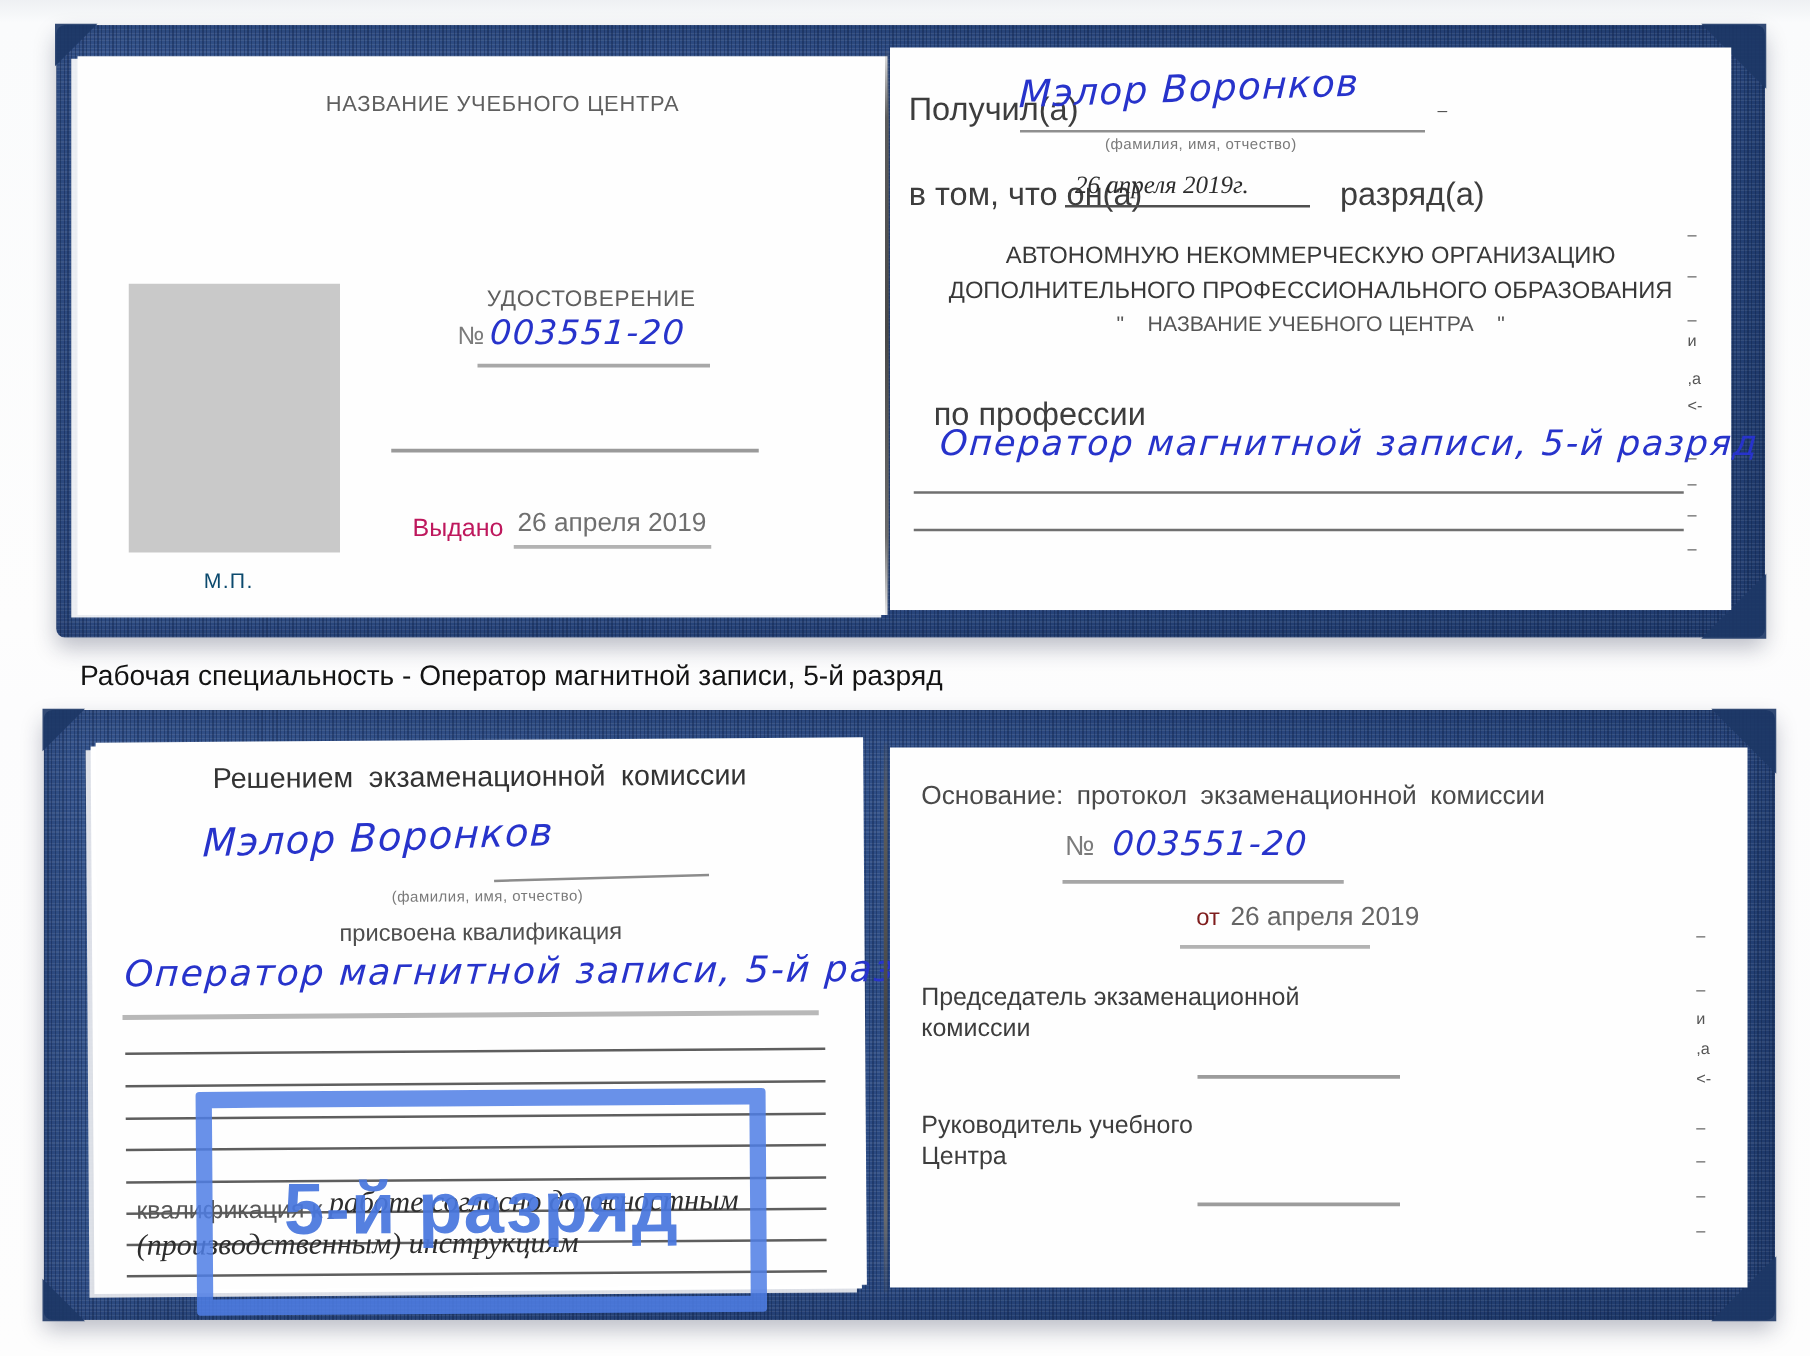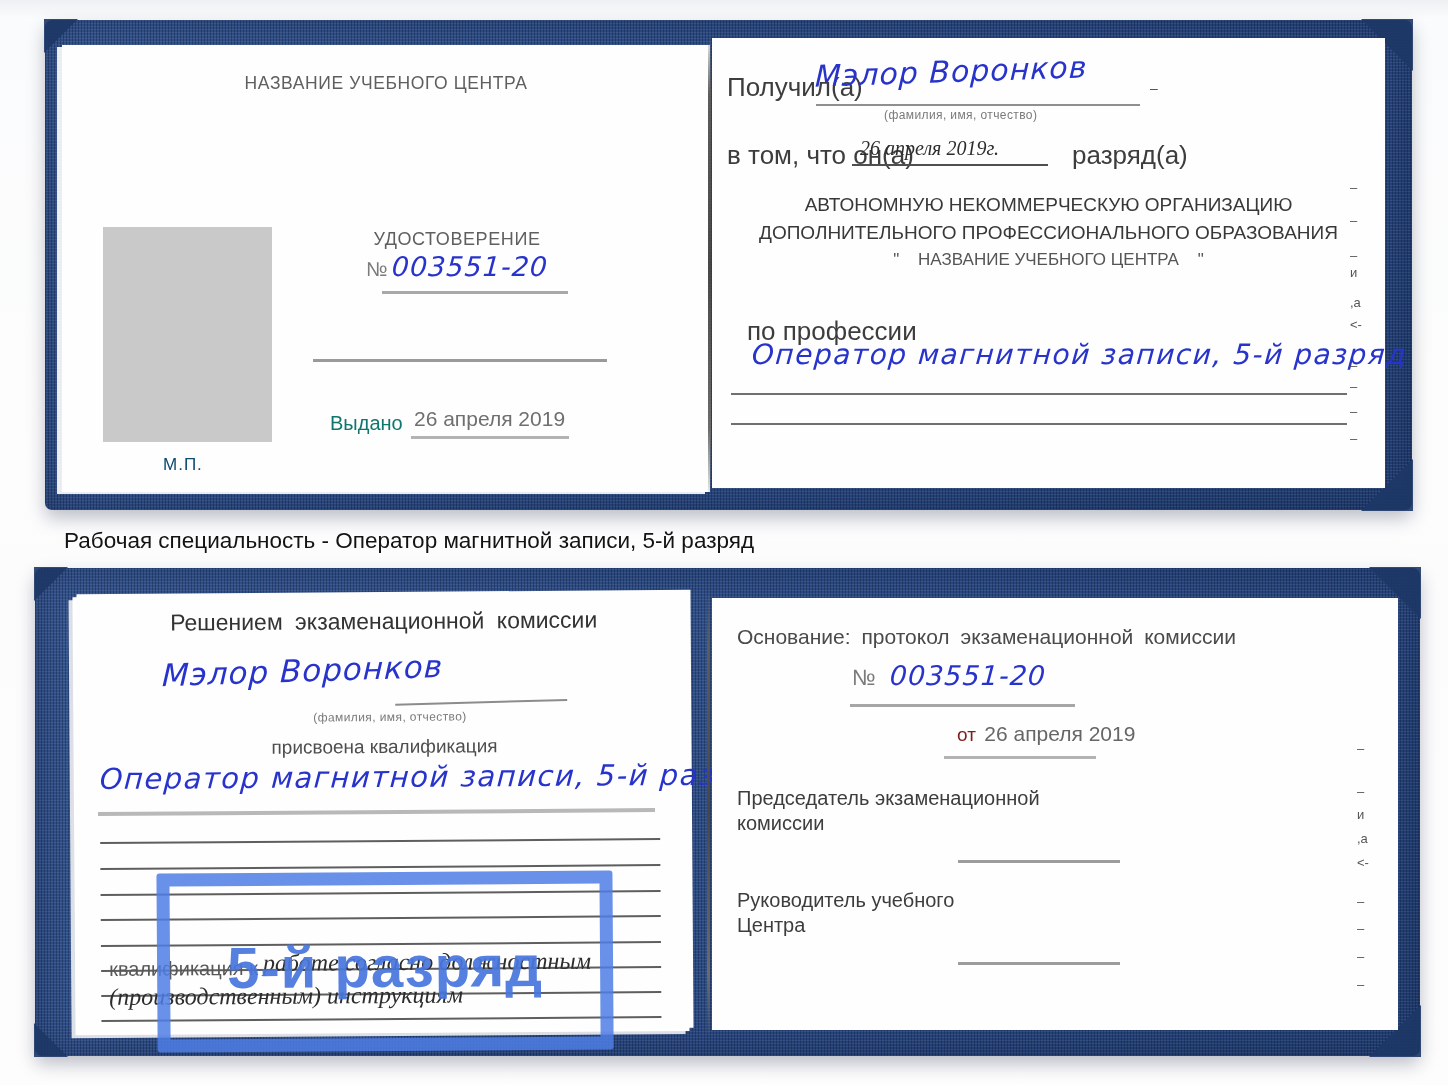--- a/index.html
+++ b/index.html
@@ -20,21 +20,21 @@
   .f-tl{top:-1px;left:-1px;border-width:34px 34px 0 0;border-color:#1d3766 transparent transparent transparent;}
   .f-bl{bottom:-1px;left:-1px;border-width:0 34px 34px 0;border-color:transparent transparent #1d3766 transparent;}
   .page{position:absolute;background:#fefefe;}
   .spine{position:absolute;width:3px;border-radius:2px;
     background:linear-gradient(180deg, rgba(90,90,90,.15), #5c5c5c 12%, #474747 50%, #6b6b6b 86%, rgba(90,90,90,.15));}
   .abs{position:absolute;}
   
   .lbl{color:#3d3d3d;font-size:26px;white-space:nowrap;}
   .gray{color:#5f5f5f;}
   .small-hint{color:#7a7a7a;font-size:12px;letter-spacing:.4px;white-space:nowrap;}
-  .caps{letter-spacing:.6px;}
+  .caps{letter-spacing:.6px;padding-left:16px;}
   
   .hand{color:#2733cb;font-family:"DejaVu Sans", sans-serif;font-style:italic;
     letter-spacing:1px;white-space:nowrap;transform:skewX(-4deg);}
   
   .rule{position:absolute;height:2px;background:#6e6e6e;}
   .uline{position:absolute;height:3px;background:#a8a8a8;}
   .thinline{position:absolute;height:2px;background:#5e5e5e;}
   
   .serif-it{font-family:"Liberation Serif", serif;font-style:italic;color:#2d2d2d;white-space:nowrap;}
   
@@ -65,21 +65,21 @@
       <div class="abs gray caps" style="left:240px;top:184px;width:310px;text-align:center;font-size:18px;">УДОСТОВЕРЕНИЕ</div>
 
       <div class="abs" style="left:240px;top:206px;width:310px;text-align:center;">
         <span class="gray" style="font-size:20px;color:#7b7b7b;">№</span>
         <span class="hand" style="font-size:27px;display:inline-block;">003551-20</span>
       </div>
       <div class="uline" style="left:320px;top:246px;width:186px;"></div>
 
       <div class="uline" style="left:251px;top:314px;width:294px;height:2.5px;background:#9a9a9a;"></div>
 
-      <div class="abs gray" style="left:268px;top:367px;font-size:20px;color:#0f766e;">Выдано</div>
+      <div class="abs gray" style="left:268px;top:367px;font-size:20px;color:#be185d;">Выдано</div>
       <div class="abs" style="left:352px;top:362px;font-size:21px;color:#6f6f6f;white-space:nowrap;">26 апреля 2019</div>
       <div class="uline" style="left:349px;top:391px;width:158px;background:#b3b3b3;"></div>
 
       <div class="abs" style="left:101px;top:410px;font-size:17px;color:#0c4a6e;letter-spacing:1px;">М.П.</div>
     </div>
 
     <div class="spine" style="left:663px;top:20px;height:452px;"></div>
 
     <div class="page" style="left:667px;top:18px;width:673px;height:450px;">
       <div class="abs lbl" style="left:15px;top:34px;">Получил(а)</div>

